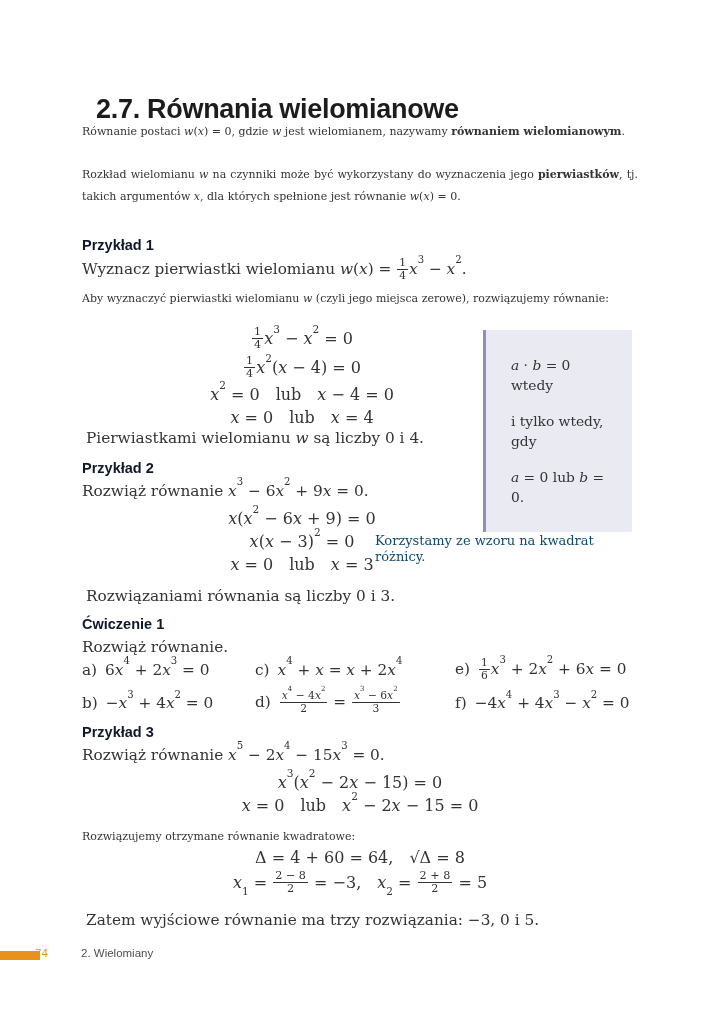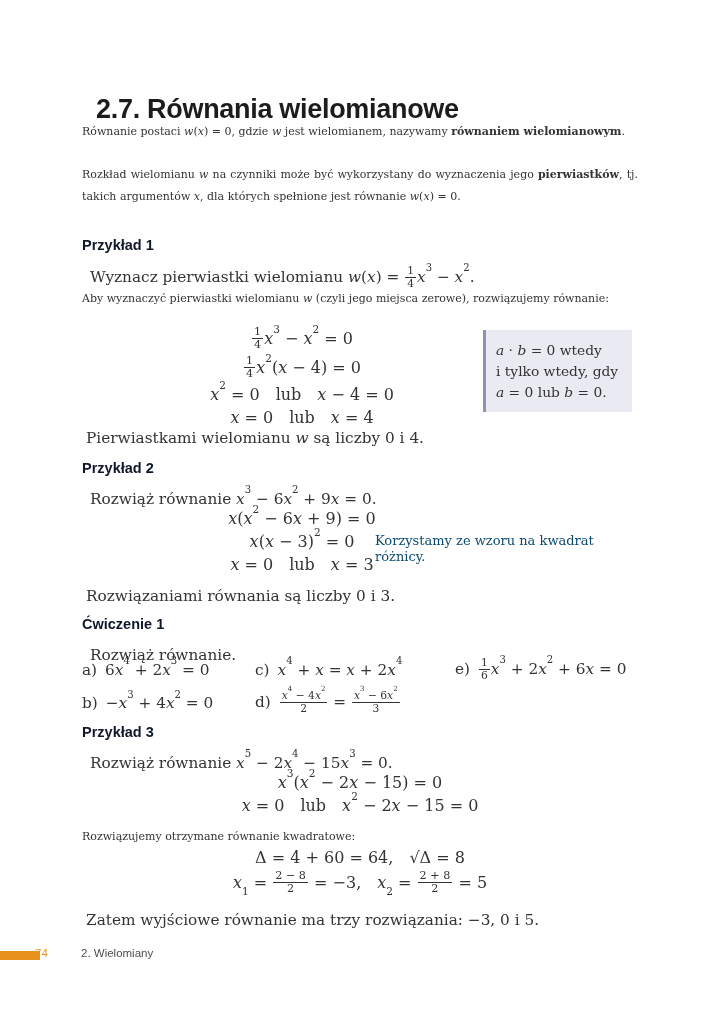--- a/index.html
+++ b/index.html
@@ -16,41 +16,41 @@
   }
   .para{
     left:82px;width:556px;margin:0;
     font-size:11px;line-height:21.6px;text-align:justify;color:#333;
   }
   .ex-heading{
     left:82px;margin:0;
     font-family:"Liberation Sans", sans-serif;font-weight:700;
     font-size:14.5px;color:#0f172a;
   }
-  .task{left:82px;width:556px;margin:8px;font-size:15.3px;line-height:21px;}
+  .task{left:82px;width:556px;margin:0;font-size:15.3px;line-height:21px;}
   .concl{left:82px;width:556px;margin:4px;font-size:15.3px;line-height:21px;}
   
   .eq-col{left:82px;width:440px;text-align:center;}
   .eq-col-wide{left:82px;width:556px;text-align:center;}
   .eq-line{font-size:16px;margin:0 0 4px 0;color:#333;}
   sup{font-size:66%;line-height:0;position:relative;top:-0.45em;}
   sub{font-size:66%;line-height:0;position:relative;top:0.28em;}
   .frac{display:inline-block;vertical-align:middle;text-align:center;
         font-size:70%;line-height:1.08;margin:0 1px;position:relative;top:-1px;}
   .frac .num{display:block;border-bottom:1px solid currentColor;padding:0 2px;}
   .frac .den{display:block;padding:0 2px;}
   i{font-style:italic;}
   
   .side-box{
     left:483px;top:330px;width:149px;box-sizing:border-box;
     background:#eaeaf3;border-left:3px solid #8d93b5;
     padding:9px 6px 9px 9px;
     font-size:13.8px;line-height:20px;color:#23234a;
   }
-  .side-box .eq-line{font-size:13.8px;margin:1px;text-align:left;}
+  .side-box .eq-line{font-size:13.8px;margin:16px;text-align:left;}
   
   .cyan-note{
     left:375px;top:533px;width:262px;
     font-size:13px;line-height:16px;color:#0c4a6e;
   }
   
   .ex-grid{
     left:82px;width:556px;display:grid;
     grid-template-columns:173px 200px 183px;
     grid-auto-rows:auto;row-gap:9px;align-items:center;
@@ -108,20 +108,21 @@
 
 <h2 class="abs ex-heading" style="top:616px">Ćwiczenie 1</h2>
 <p class="abs task" style="top:637px">Rozwiąż równanie.</p>
 
 <div class="abs ex-grid" style="top:658px">
   <div class="ex-item"><span class="ex-label">a)</span><span>6<i>x</i><sup>4</sup> + 2<i>x</i><sup>3</sup> = 0</span></div>
   <div class="ex-item"><span class="ex-label">c)</span><span><i>x</i><sup>4</sup> + <i>x</i> = <i>x</i> + 2<i>x</i><sup>4</sup></span></div>
   <div class="ex-item"><span class="ex-label">e)</span><span><span class="frac"><span class="num">1</span><span class="den">6</span></span><i>x</i><sup>3</sup> + 2<i>x</i><sup>2</sup> + 6<i>x</i> = 0</span></div>
   <div class="ex-item"><span class="ex-label">b)</span><span>−<i>x</i><sup>3</sup> + 4<i>x</i><sup>2</sup> = 0</span></div>
   <div class="ex-item"><span class="ex-label">d)</span><span><span class="frac"><span class="num"><i>x</i><sup>4</sup> − 4<i>x</i><sup>2</sup></span><span class="den">2</span></span> = <span class="frac"><span class="num"><i>x</i><sup>3</sup> − 6<i>x</i><sup>2</sup></span><span class="den">3</span></span></span></div>
+  <div class="ex-item"><span class="ex-label">f)</span><span>−4<i>x</i><sup>4</sup> + 4<i>x</i><sup>3</sup> − <i>x</i><sup>2</sup> = 0</span></div>
 </div>
 
 <h2 class="abs ex-heading" style="top:724px">Przykład 3</h2>
 <p class="abs task" style="top:745px">Rozwiąż równanie <i>x</i><sup>5</sup> − 2<i>x</i><sup>4</sup> − 15<i>x</i><sup>3</sup> = 0.</p>
 
 <div class="abs eq-col-wide" style="top:773px">
   <div class="eq-line"><i>x</i><sup>3</sup>(<i>x</i><sup>2</sup> − 2<i>x</i> − 15) = 0</div>
   <div class="eq-line"><i>x</i> = 0 lub <i>x</i><sup>2</sup> − 2<i>x</i> − 15 = 0</div>
 </div>
 

